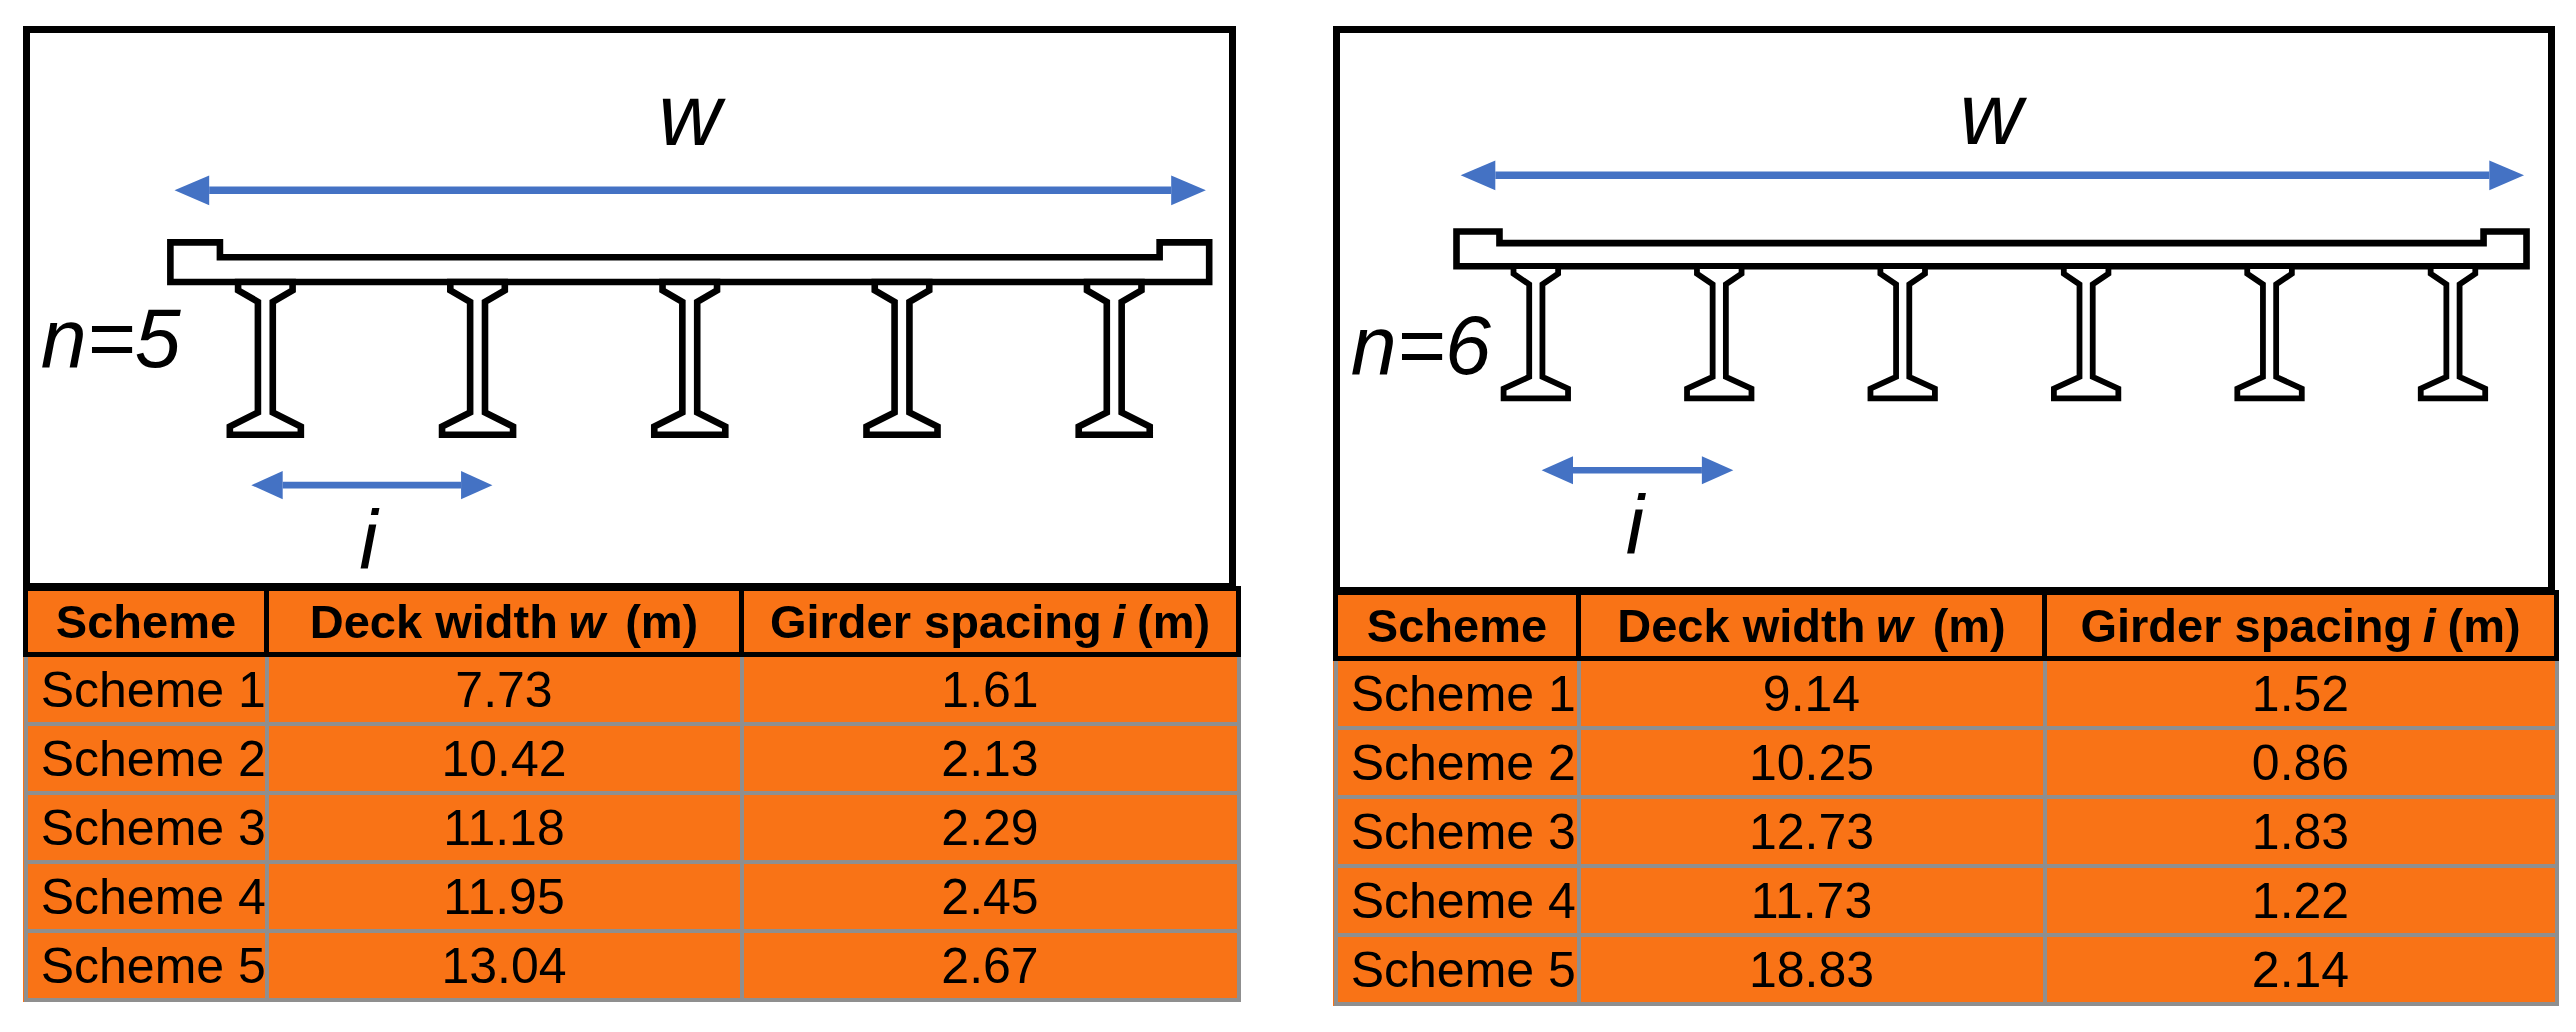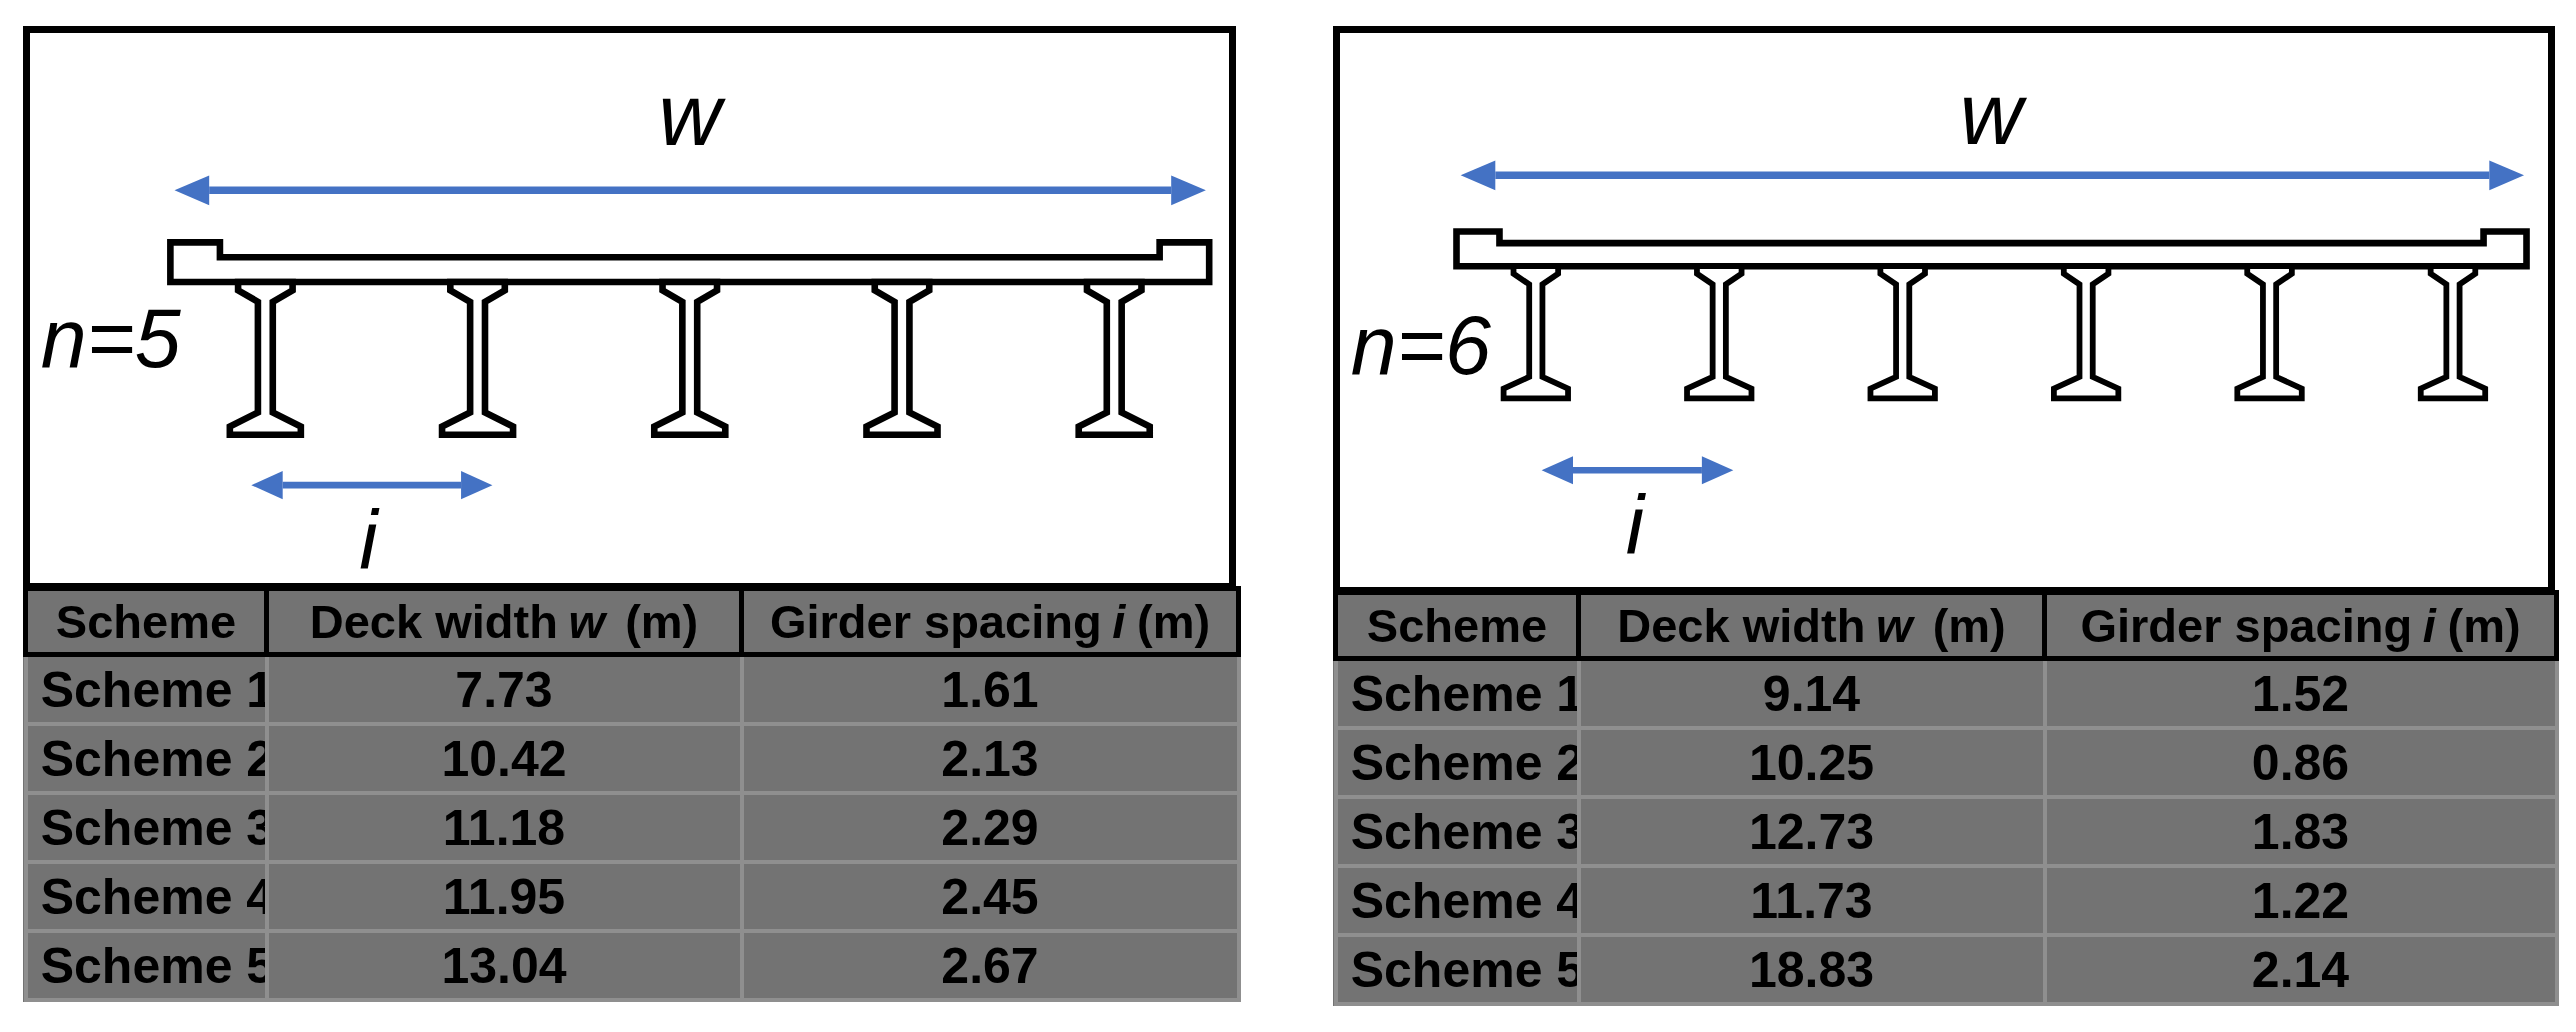--- a/index.html
+++ b/index.html
@@ -21,41 +21,40 @@
     font-family:"Liberation Sans",sans-serif;
     font-style:italic;
     font-size:100px;
     fill:#000;
   }
   .lbl-w{font-size:105px;}
   table.tbl{
     position:absolute;
     border-collapse:collapse;
     table-layout:fixed;
-    background:#737373;
+    background:#f97316;
   }
   .tbl th{
     border:5px solid #000;
     height:61px;
     font-weight:bold;
     font-size:47px;
     text-align:center;
     padding:0;
     white-space:nowrap;
     overflow:hidden;
   }
   .tbl td{
     border:4.1px solid #8f8f8f;
     height:65px;
     font-size:50px;
     text-align:center;
     padding:0;
     white-space:nowrap;
     overflow:hidden;
-    font-weight:bold;
   }
   .tbl td.c1{text-align:left;padding-left:13.2px;}
   .hvar{font-style:italic;margin-left:10.7px;}
   .hunit{margin-left:11.6px;}
   .hunit-wide{margin-left:20px;}
 </style>
 </head>
 <body>
 
 <div id="figure">

